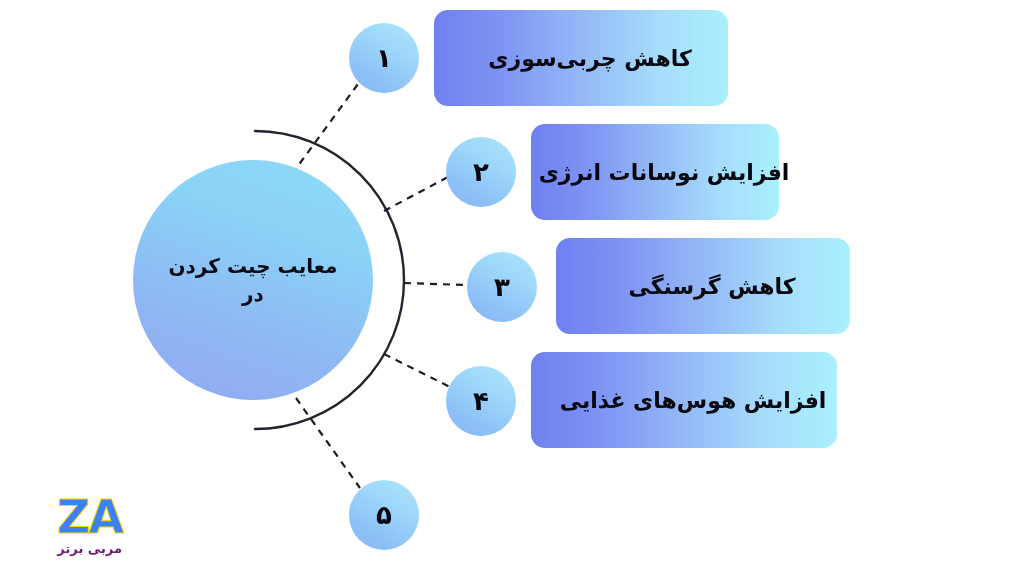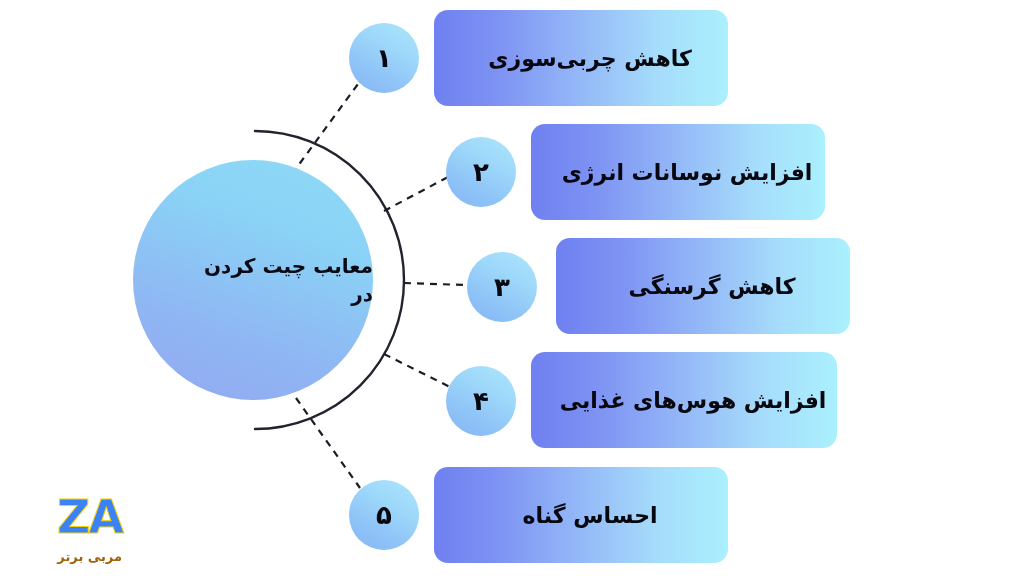--- a/index.html
+++ b/index.html
@@ -39,21 +39,21 @@
     background: linear-gradient(200deg, #8fd9f7 0%, #8ad3f6 30%, #8fb6f3 70%, #93a8f2 100%);
   }
   .hub-text {
     position: absolute;
     left: 0;
     top: 0;
     width: 240px;
     height: 240px;
     display: flex;
     flex-direction: column;
-    align-items: flex-start;
+    align-items: center;
     justify-content: center;
     text-align: center;
     color: #0a0a14;
     font-weight: bold;
     font-size: 20px;
     line-height: 1.42;
     direction: rtl;
   }
   .hub-text span { display: block; white-space: nowrap; }
 
@@ -103,24 +103,24 @@
   .logo-mark {
     font-family: "DejaVu Sans", "Liberation Sans", sans-serif;
     font-weight: bold;
     font-size: 46px;
     line-height: 1;
     letter-spacing: -2px;
     color: #3b82f6;
     -webkit-text-stroke: 1px #f5d108;
   }
   .logo-sub {
-    margin-top: 10px;
+    margin-top: 2px;
     font-size: 13px;
     font-weight: bold;
-    color: #a16207;
+    color: #701a75;
     direction: rtl;
     line-height: 1;
   }
 </style>
 </head>
 <body>
 
 <div id="canvas">
 
   <svg id="wires" viewBox="0 0 1024 576">
@@ -144,43 +144,40 @@
   <div class="node" style="left:349px; top:23px;">
     <span>۱</span>
   </div>
   <div class="box" style="left:434px; top:10px; width:294px; height:96px;">
     <span class="box-label">کاهش چربی‌سوزی</span>
   </div>
 
   <div class="node" style="left:446px; top:137px;">
     <span>۲</span>
   </div>
-  <div class="box" style="left:531px; top:124px; width:294px; height:96px;">
+  <div class="box" style="left:531px; top:124px; width:248px; height:96px;">
     <span class="box-label">افزایش نوسانات انرژی</span>
   </div>
 
   <div class="node" style="left:467px; top:252px;">
     <span>۳</span>
   </div>
   <div class="box" style="left:556px; top:238px; width:294px; height:96px;">
     <span class="box-label">کاهش گرسنگی</span>
   </div>
 
   <div class="node" style="left:446px; top:366px;">
     <span>۴</span>
   </div>
   <div class="box" style="left:531px; top:352px; width:306px; height:96px;">
     <span class="box-label">افزایش هوس‌های غذایی</span>
   </div>
 
   <div class="node" style="left:349px; top:480px;">
     <span>۵</span>
   </div>
-  <div class="box" style="left:434px; top:467px; width:294px; height:96px;">
-    <span class="box-label">احساس گناه</span>
-  </div>
 
   <div class="logo">
     <div class="logo-mark">ZA</div>
     <div class="logo-sub">مربی برتر</div>
   </div>
 
 </div>
 
 </body></html>

